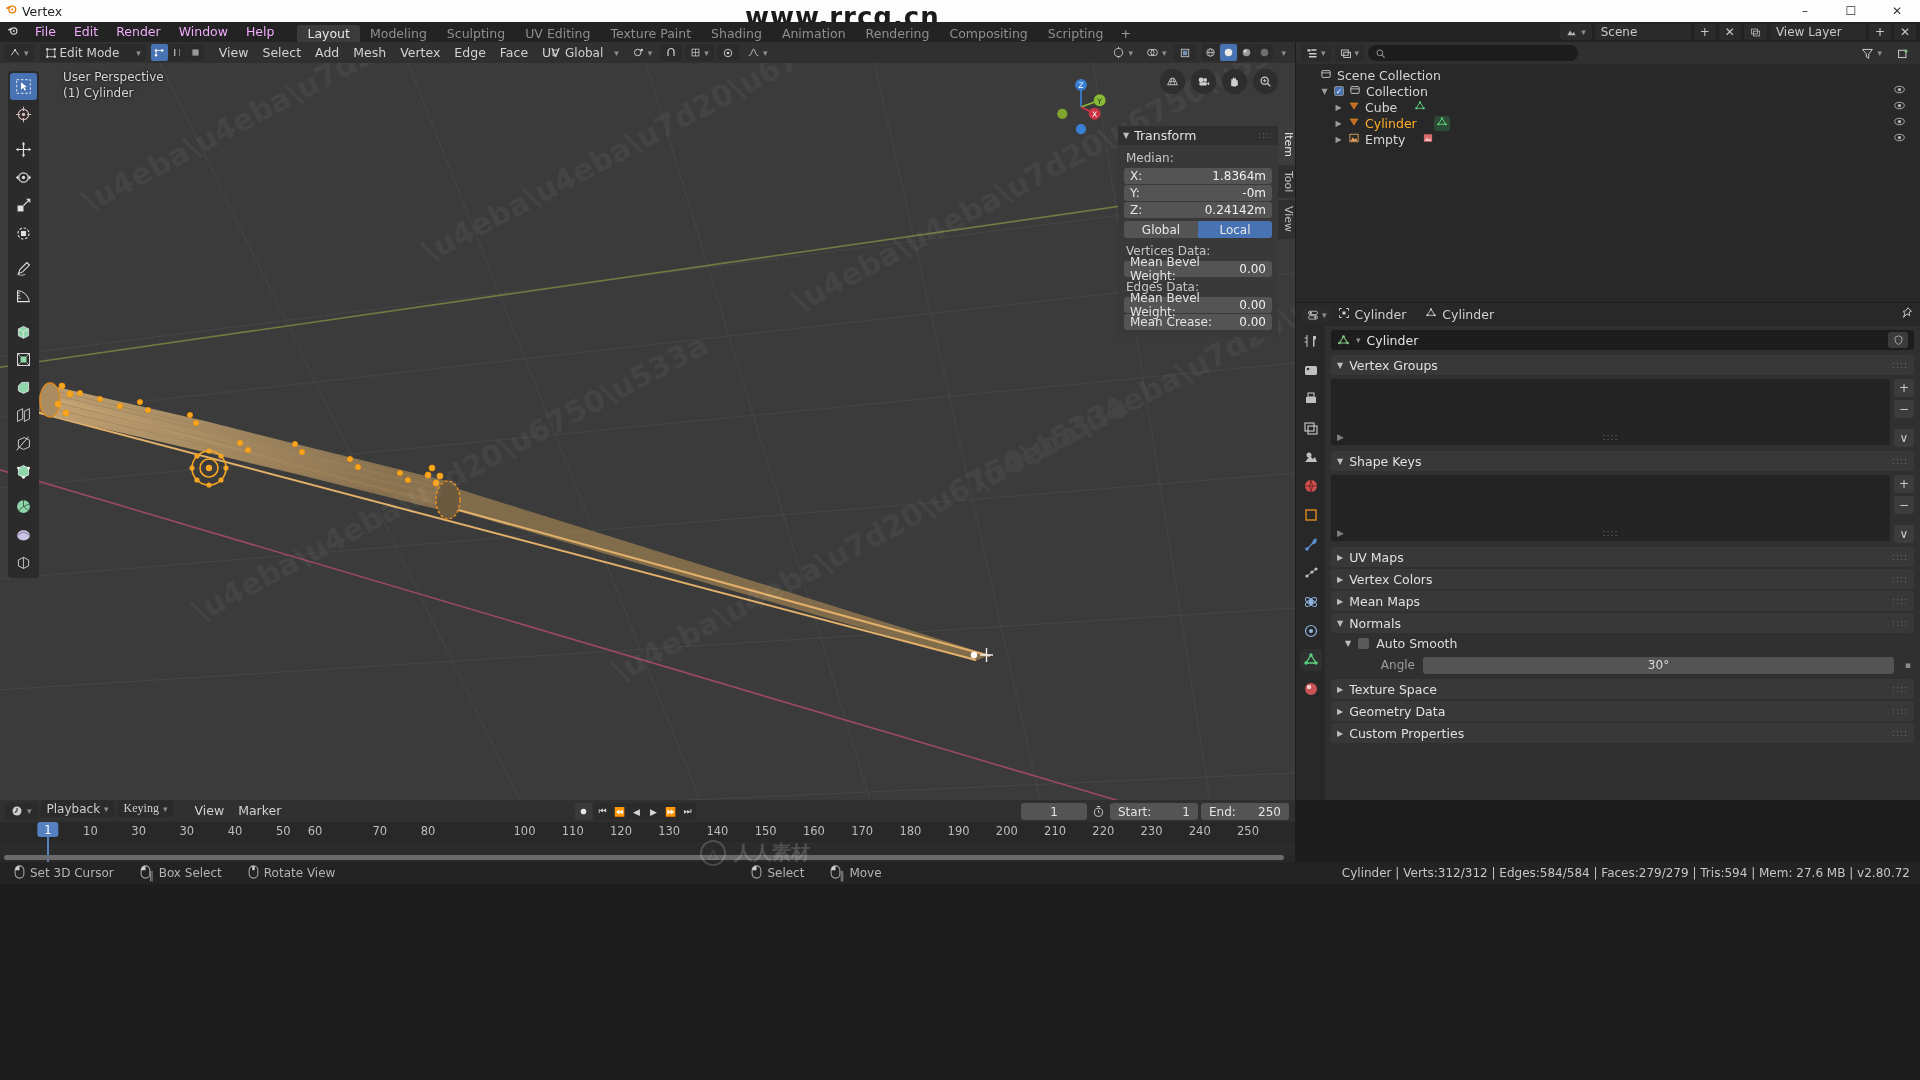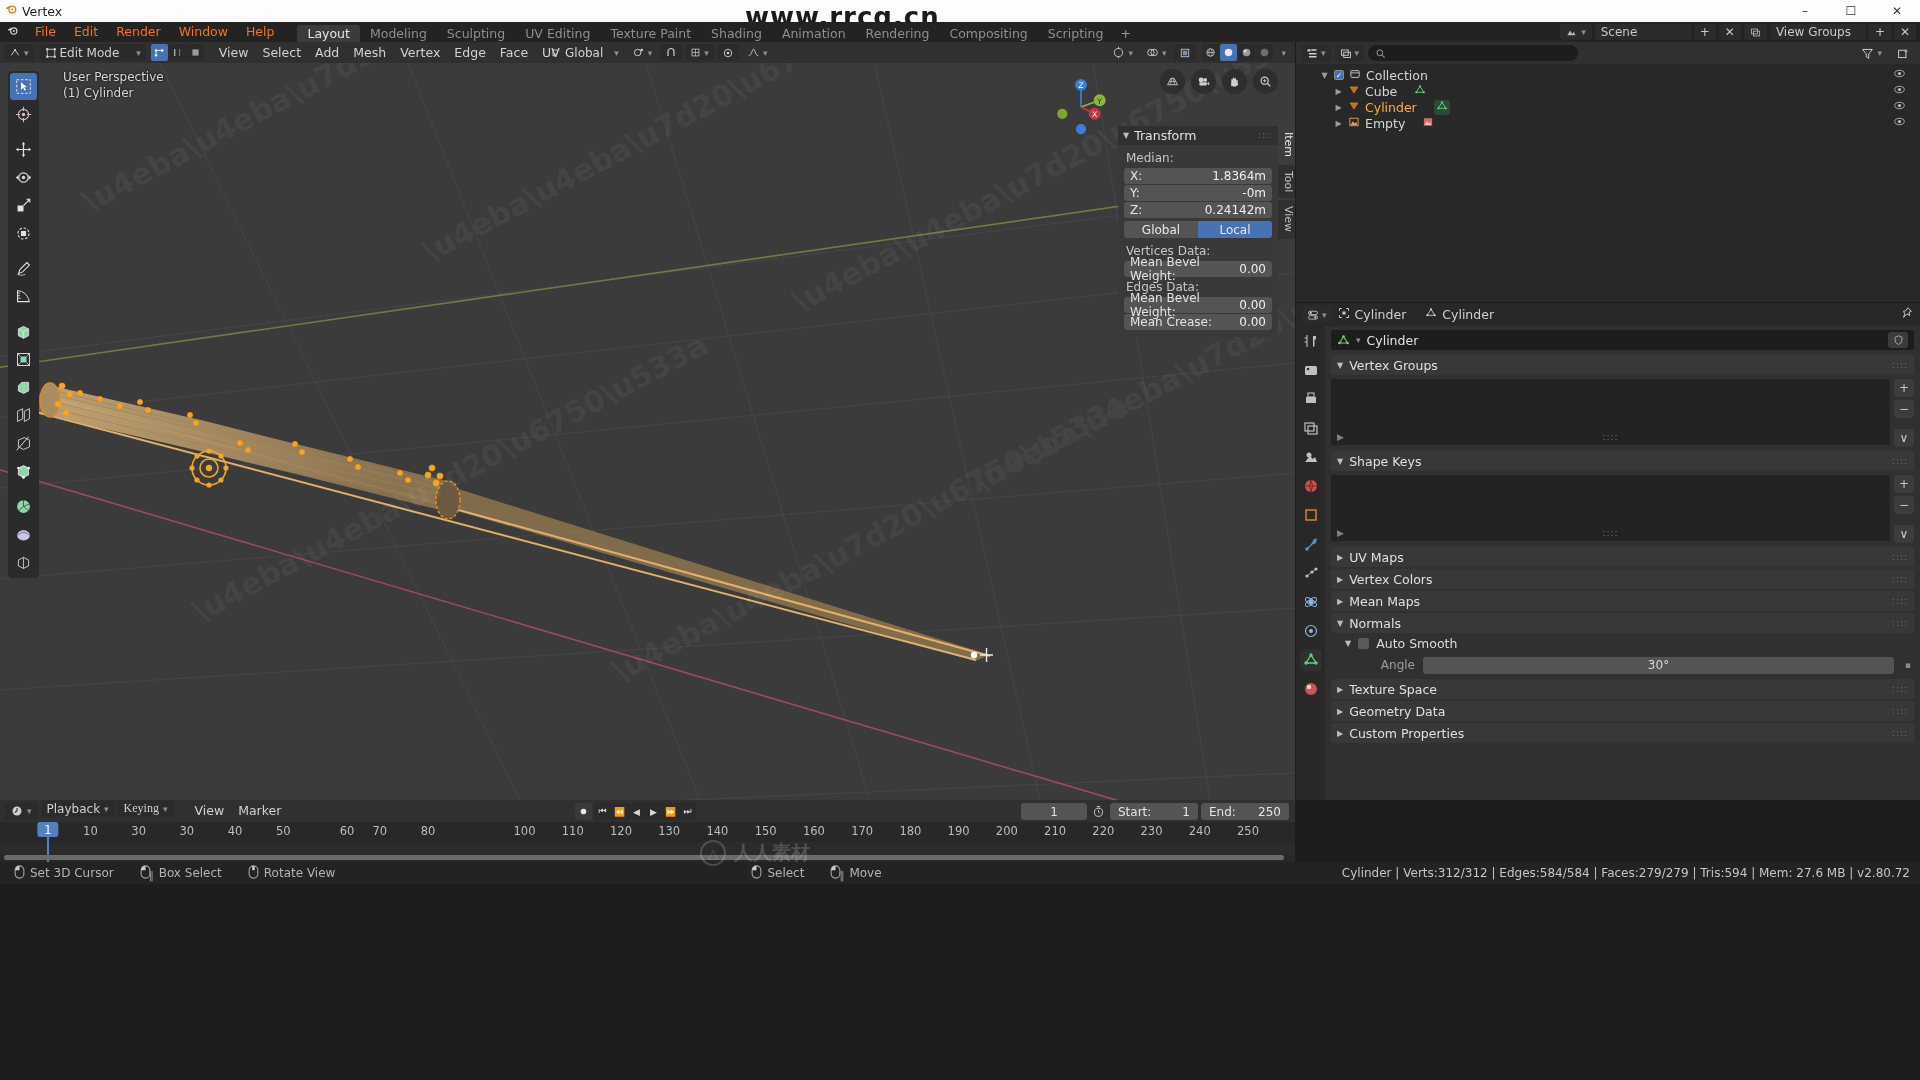--- a/index.html
+++ b/index.html
@@ -22,21 +22,21 @@
   .winbtns{ position:absolute; right:0; top:0; height:22px; display:flex; }
   .winbtn{ width:46px; height:22px; display:flex; align-items:center; justify-content:center;
     font-size:12px; color:#333; }
 
   
   .topbar{
     position:absolute; left:0; top:22px; width:1920px; height:20px;
     background:#232323; display:flex; align-items:center; font-size:12.5px;
   }
   .blogo{ width:26px; text-align:center; color:#d4d4d4; font-size:12px; }
-  .menuitem{ padding:0 9px; height:20px; line-height:20px; color:#f97316; }
+  .menuitem{ padding:0 9px; height:20px; line-height:20px; color:#f0abfc; }
   .wstabs{ display:flex; align-items:center; margin-left:14px; height:20px; }
   .wstab{ padding:0 10px; height:17px; line-height:17px; color:#8f8f8f; font-size:12.5px;
     border-radius:3px 3px 0 0; margin-top:3px;}
   .wstab.active{ background:#3b3b3b; color:#e6e6e6; }
   .wstab.plus{ color:#9a9a9a; padding:0 7px; }
   .topbar-right{ position:absolute; right:4px; top:0; height:20px; display:flex; align-items:center; gap:3px; }
   .scene-field{ background:#2b2b2b; height:16px; display:flex; align-items:center;
     border-radius:3px; padding:0 6px; font-size:12px; color:#c9c9c9; }
 
   
@@ -250,21 +250,21 @@
       </div>
       <div class="scene-field">+</div>
       <div class="scene-field">✕</div>
       <div class="scene-field">
         <svg width="11" height="11" viewBox="0 0 16 16">
             <rect x="2" y="3" width="9" height="7" fill="none" stroke="#b8b8b8" stroke-width="1.2"></rect>
             <rect x="5" y="6" width="9" height="7" fill="none" stroke="#b8b8b8" stroke-width="1.2"></rect>
           </svg>
       </div>
       <div class="scene-field" style="width:96px">
-        <span>View Groups</span>
+        <span>View Layer</span>
       </div>
       <div class="scene-field">+</div>
       <div class="scene-field">✕</div>
     </div>
   </div>
 
   <div class="vp-header">
     <div class="hbtn">
       <svg width="12" height="12" viewBox="0 0 16 16">
           <path d="M3 11 L8 4 L13 11" fill="none" stroke="#cfcfcf" stroke-width="1.3"></path>
@@ -766,20 +766,28 @@
         </div>
         <div class="hbtn plain">
           <svg width="13" height="13" viewBox="0 0 16 16">
               <rect x="2" y="4" width="9" height="9" fill="none" stroke="#cfcfcf" stroke-width="1.2"></rect>
               <path d="M11 3 L11 7 M9 5 L13 5" stroke="#7fc47f" stroke-width="1.4"></path>
             </svg>
         </div>
       </div>
     </div>
     <div class="ol-rows" id="ol-rows">
+        <div class="ol-row">
+          <span class="chev"></span>
+          <span><svg width="12" height="12" viewBox="0 0 16 16">
+              <rect x="2.5" y="3.5" width="11" height="9" rx="1" fill="none" stroke="#d0d0d0" stroke-width="1.2"></rect>
+              <path d="M2.5 6.5 L13.5 6.5" stroke="#d0d0d0" stroke-width="1.1"></path>
+            </svg></span>
+          <span class="ol-name">Scene Collection</span>
+        </div>
         <div class="ol-row" style="padding-left: 24px;">
           <span class="chev">▼</span>
           <span class="cbox">✓</span>
           <span><svg width="12" height="12" viewBox="0 0 16 16">
               <rect x="2.5" y="3.5" width="11" height="9" rx="1" fill="none" stroke="#d0d0d0" stroke-width="1.2"></rect>
               <path d="M2.5 6.5 L13.5 6.5" stroke="#d0d0d0" stroke-width="1.1"></path>
             </svg></span>
           <span class="ol-name">Collection</span>
           <span class="eye"><svg width="13" height="13" viewBox="0 0 16 16">
               <ellipse cx="8" cy="8" rx="6" ry="4" fill="none" stroke="#bdbdbd" stroke-width="1.1"></ellipse>
@@ -1126,21 +1134,21 @@
           <span>250</span>
         </div>
       </div>
     </div>
     <div class="ruler" id="tl-ruler">
         <div class="tick" style="left: 90.4096px;">10</div>
         <div class="tick" style="left: 138.643px;">30</div>
         <div class="tick" style="left: 186.876px;">30</div>
         <div class="tick" style="left: 235.108px;">40</div>
         <div class="tick" style="left: 283.341px;">50</div>
-        <div class="tick" style="left: 347px;">60</div>
+        <div class="tick" style="left: 315px;">60</div>
         <div class="tick" style="left: 379.807px;">70</div>
         <div class="tick" style="left: 428.04px;">80</div>
         <div class="tick" style="left: 476.273px; margin-top: 36px;">90</div>
         <div class="tick" style="left: 524.506px;">100</div>
         <div class="tick" style="left: 572.739px;">110</div>
         <div class="tick" style="left: 620.972px;">120</div>
         <div class="tick" style="left: 669.205px;">130</div>
         <div class="tick" style="left: 717.438px;">140</div>
         <div class="tick" style="left: 765.671px;">150</div>
         <div class="tick" style="left: 813.904px;">160</div>

